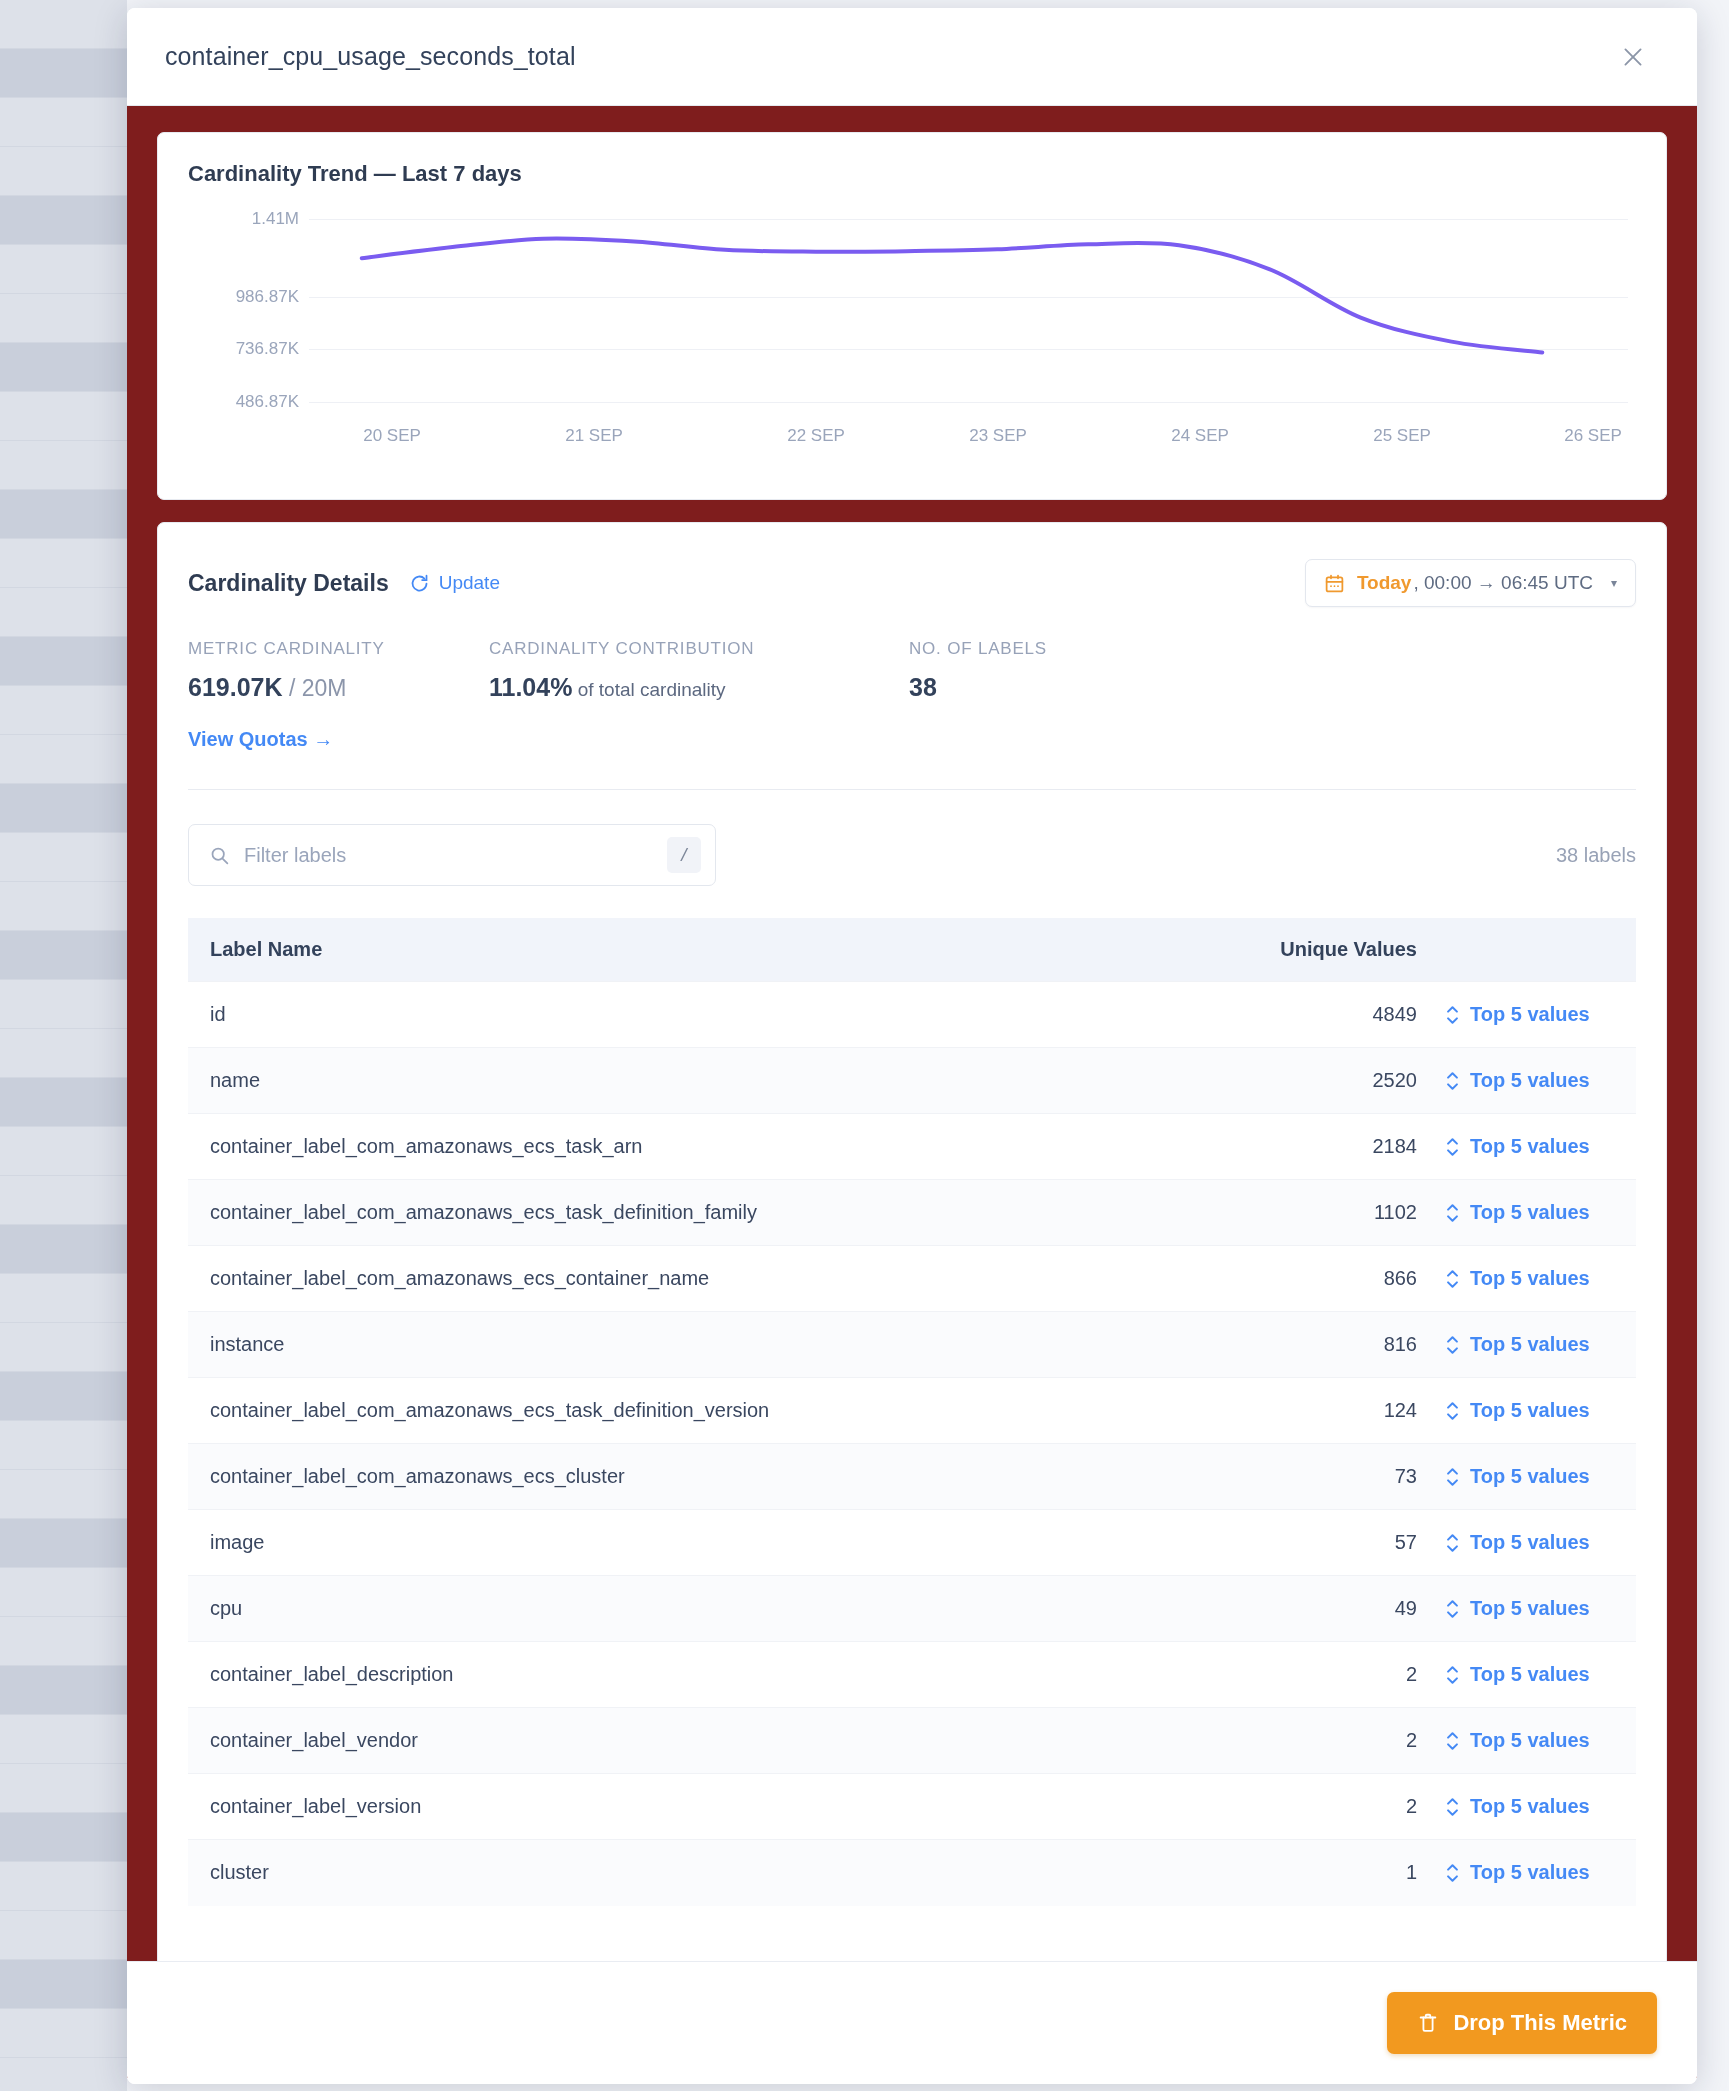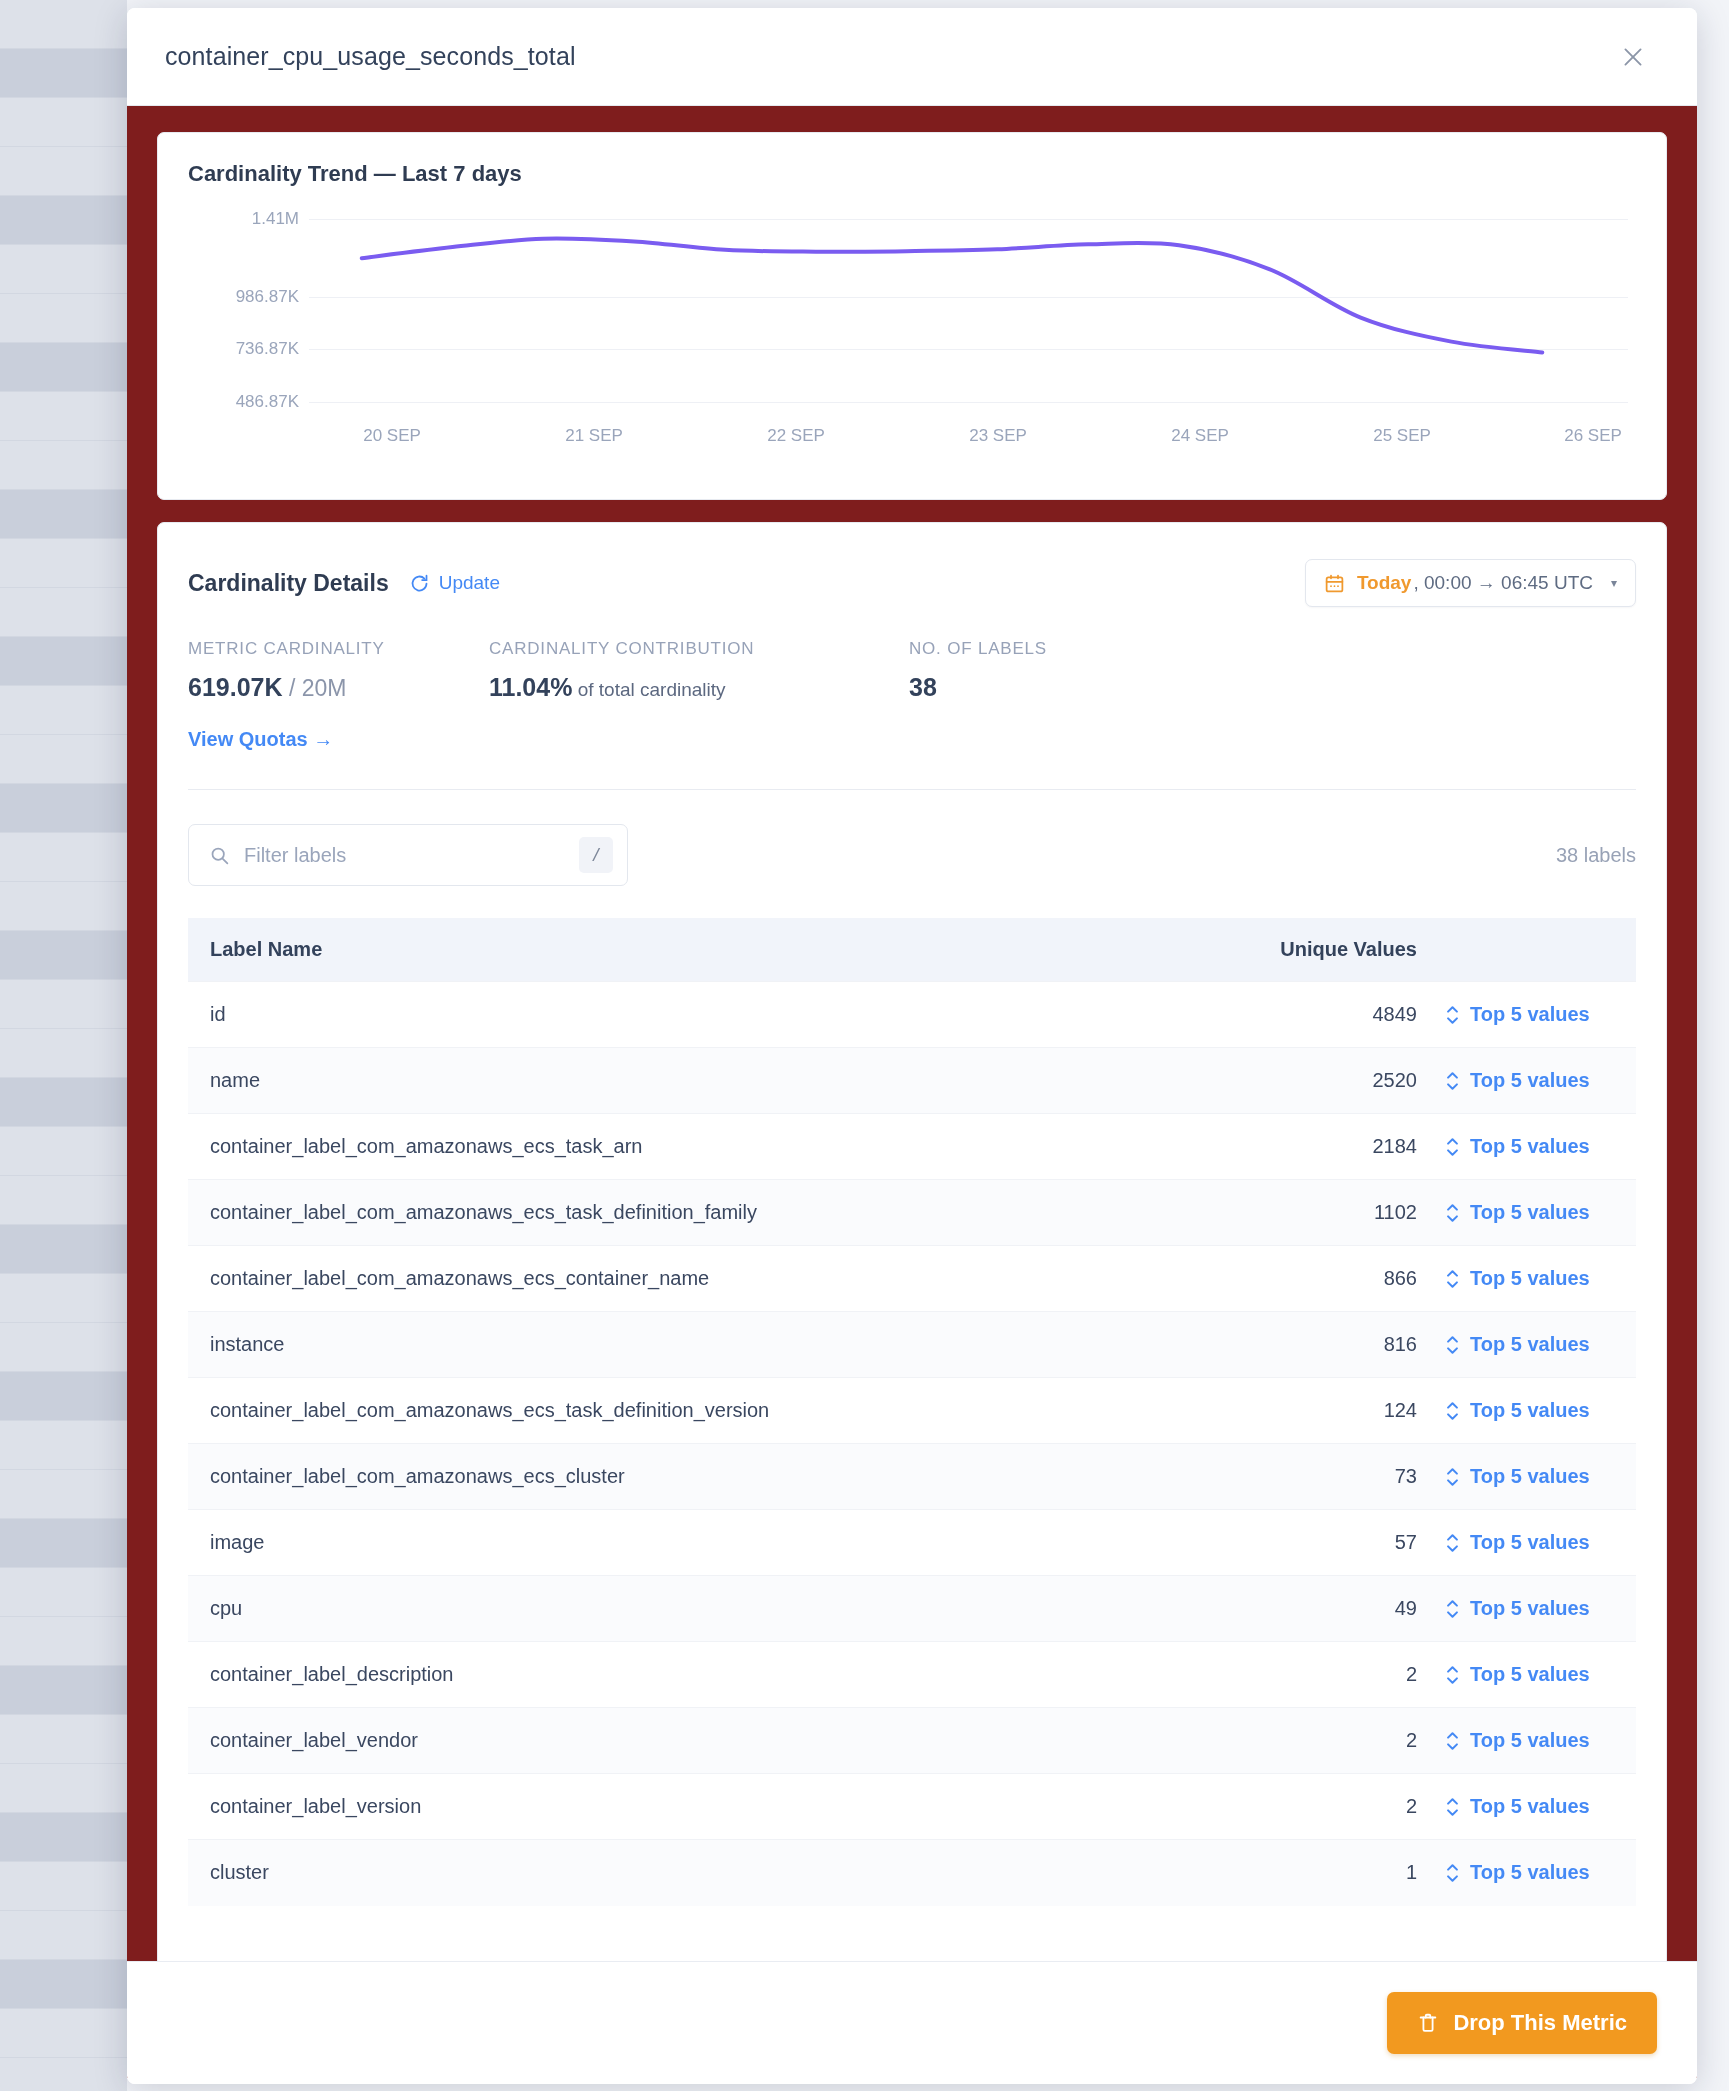--- a/index.html
+++ b/index.html
@@ -227,21 +227,21 @@
     background: #e8ebf1;
   }
 
   
   #filter-row {
     display: flex;
     align-items: center;
     margin-top: 34px;
   }
   #filter-box {
-    width: 440px;
+    width: 528px;
     height: 62px;
     border: 1px solid #e3e7ee;
     border-radius: 7px;
     display: flex;
     align-items: center;
     padding: 0 14px 0 20px;
     background: #fff;
   }
   #filter-box .search-icon { display: flex; color: #9aa5bb; }
   #filter-input {
@@ -423,21 +423,21 @@
         <div class="y-tick" style="top:205px">486.87K</div>
 
         <div id="plot">
           <svg id="trend-svg" viewBox="0 0 1000 206" preserveAspectRatio="none">
             <path id="trend-path" fill="none" stroke="#7a5cf0" stroke-width="4" stroke-linecap="round" stroke-linejoin="round" vector-effect="non-scaling-stroke" d="M 40.00 63.35 C 51.47 61.43, 85.90 55.19, 108.85 51.83 C 131.79 48.47, 154.74 44.15, 177.69 43.19 C 200.64 42.23, 223.59 44.15, 246.54 46.07 C 269.49 47.99, 292.44 52.95, 315.38 54.71 C 338.33 56.47, 361.28 56.40, 384.23 56.63 C 407.18 56.85, 430.13 56.47, 453.08 56.05 C 476.03 55.64, 498.97 55.32, 521.92 54.13 C 544.87 52.95, 567.82 49.65, 590.77 48.95 C 613.72 48.25, 636.67 45.59, 659.62 49.91 C 682.56 54.23, 705.51 62.39, 728.46 74.87 C 751.41 87.34, 774.36 112.30, 797.31 124.78 C 820.26 137.25, 843.21 143.72, 866.15 149.73 C 889.10 155.75, 923.53 159.01, 935.00 160.86"></path>
           </svg>
         </div>
 
         <div class="x-tick" style="left:204px">20 SEP</div>
         <div class="x-tick" style="left:406px">21 SEP</div>
-        <div class="x-tick" style="left:608px">22 SEP</div>
+        <div class="x-tick" style="left:628px">22 SEP</div>
         <div class="x-tick" style="left:810px">23 SEP</div>
         <div class="x-tick" style="left:1012px">24 SEP</div>
         <div class="x-tick" style="left:1214px">25 SEP</div>
         <div class="x-tick" style="left:1405px">26 SEP</div>
       </div>
     </div>
 
     <div id="details-card">
 
       <div id="details-head">

